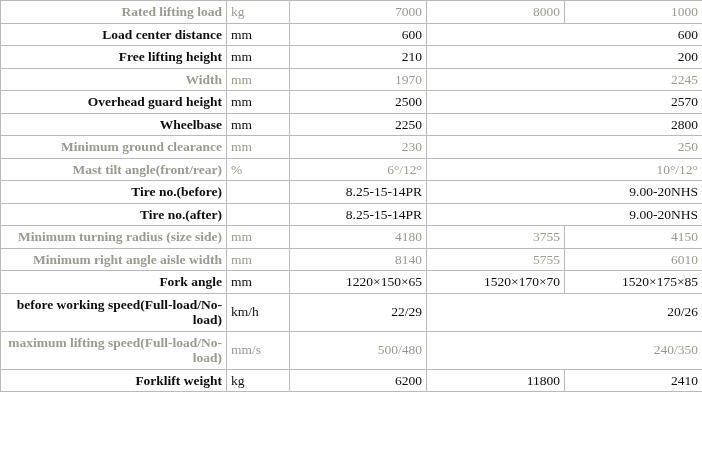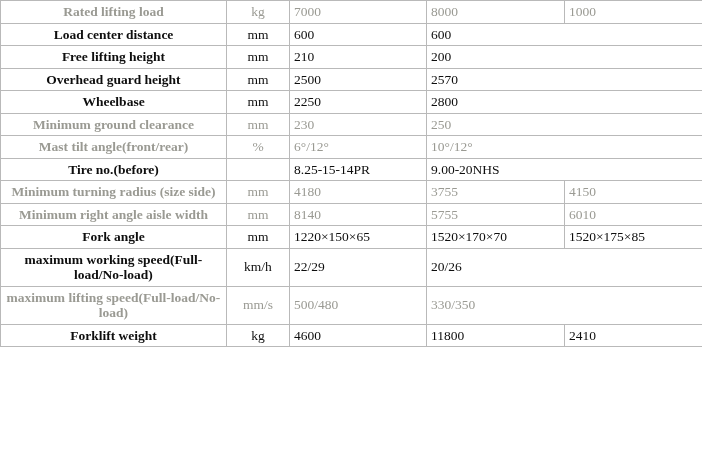--- a/index.html
+++ b/index.html
@@ -27,38 +27,38 @@
     box-sizing: border-box;
   }
   
   col.c-label { width: 226px; }
   col.c-unit  { width: 63px; }
   col.c-v1    { width: 137px; }
   col.c-v2    { width: 138px; }
   col.c-v3    { width: 138px; }
 
   td.label {
-    text-align: center;
+    text-align: right;
     padding-left: 7px;
     color: #0e0e0e;
     font-weight: bold;
   }
   td.label.dim {
     color: #9a9a93;
     font-weight: bold;
   }
   td.unit {
-    text-align: center;
+    text-align: left;
     color: #0e0e0e;
   }
   td.unit.dim {
     color: #9a9a93;
   }
   td.val {
-    text-align: left;
+    text-align: right;
     color: #0e0e0e;
   }
   td.val.dim {
     color: #9a9a93;
   }
 </style>
 </head>
 <body>
 
 <table class="spec">
@@ -83,20 +83,26 @@
         <td class="val">600</td>
         <td class="val" colspan="2">600</td>
       </tr>
       <tr>
         <td class="label">Free lifting height</td>
         <td class="unit">mm</td>
         <td class="val">210</td>
         <td class="val" colspan="2">200</td>
       </tr>
       <tr>
+        <td class="label dim">Width</td>
+        <td class="unit dim">mm</td>
+        <td class="val dim">1970</td>
+        <td class="val dim" colspan="2">2245</td>
+      </tr>
+      <tr>
         <td class="label">Overhead guard height</td>
         <td class="unit">mm</td>
         <td class="val">2500</td>
         <td class="val" colspan="2">2570</td>
       </tr>
       <tr>
         <td class="label">Wheelbase</td>
         <td class="unit">mm</td>
         <td class="val">2250</td>
         <td class="val" colspan="2">2800</td>
@@ -113,20 +119,26 @@
         <td class="val dim">6°/12°</td>
         <td class="val dim" colspan="2">10°/12°</td>
       </tr>
       <tr>
         <td class="label">Tire  no.(before)</td>
         <td class="unit"></td>
         <td class="val">8.25-15-14PR</td>
         <td class="val" colspan="2">9.00-20NHS</td>
       </tr>
       <tr>
+        <td class="label">Tire  no.(after)</td>
+        <td class="unit"></td>
+        <td class="val">8.25-15-14PR</td>
+        <td class="val" colspan="2">9.00-20NHS</td>
+      </tr>
+      <tr>
         <td class="label dim">Minimum turning radius  (size side)</td>
         <td class="unit dim">mm</td>
         <td class="val dim">4180</td>
         <td class="val dim">3755</td>
         <td class="val dim">4150</td>
       </tr>
       <tr>
         <td class="label dim">Minimum right angle aisle width</td>
         <td class="unit dim">mm</td>
         <td class="val dim">8140</td>
@@ -134,32 +146,32 @@
         <td class="val dim">6010</td>
       </tr>
       <tr>
         <td class="label">Fork angle</td>
         <td class="unit">mm</td>
         <td class="val">1220×150×65</td>
         <td class="val">1520×170×70</td>
         <td class="val">1520×175×85</td>
       </tr>
       <tr>
-        <td class="label">maximum working speed(Full-load/No-load)</td>
+        <td class="label">before working speed(Full-load/No-load)</td>
         <td class="unit">km/h</td>
         <td class="val">22/29</td>
         <td class="val" colspan="2">20/26</td>
       </tr>
       <tr>
         <td class="label dim">maximum  lifting speed(Full-load/No-load)</td>
         <td class="unit dim">mm/s</td>
         <td class="val dim">500/480</td>
-        <td class="val dim" colspan="2">330/350</td>
+        <td class="val dim" colspan="2">240/350</td>
       </tr>
       <tr>
         <td class="label">Forklift weight</td>
         <td class="unit">kg</td>
-        <td class="val">4600</td>
+        <td class="val">6200</td>
         <td class="val">11800</td>
         <td class="val">2410</td>
       </tr>
     </tbody>
 </table>
 
 </body></html>

